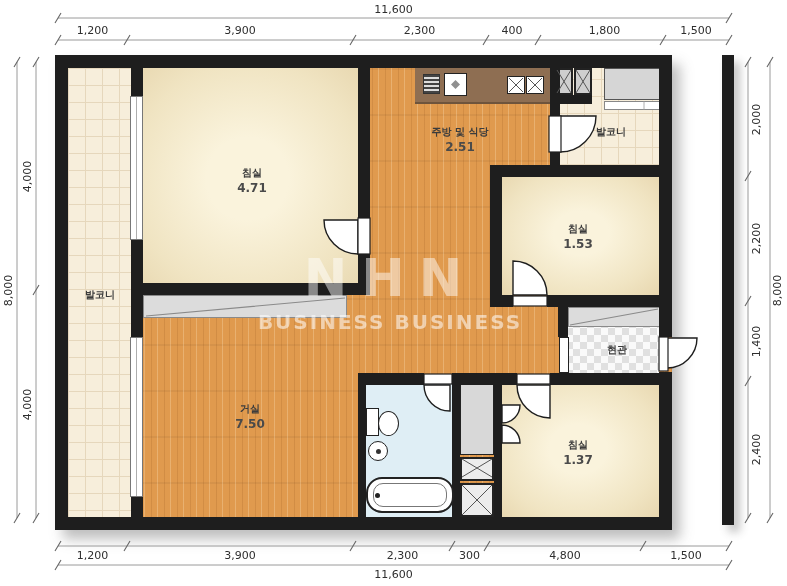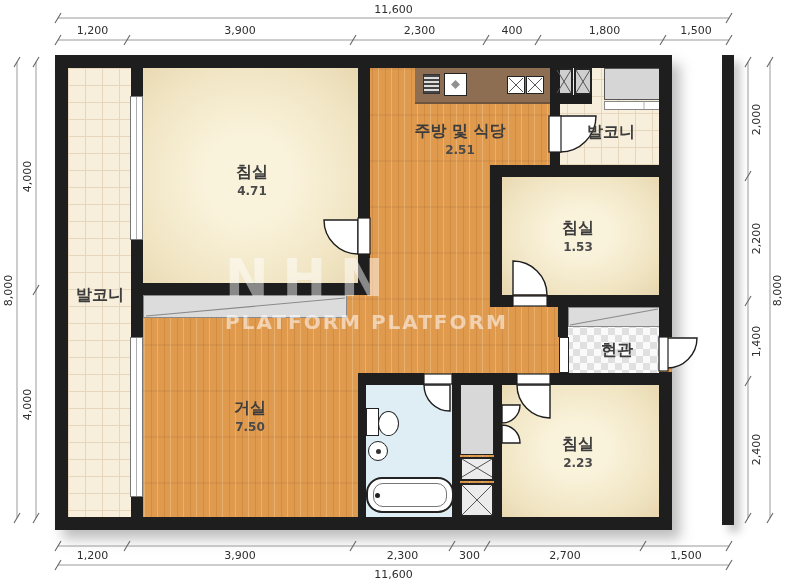--- a/index.html
+++ b/index.html
@@ -25,27 +25,27 @@
   .checker{background-color:#fafafa;
         background-image:linear-gradient(45deg,#e0e0e0 25%,transparent 25%,transparent 75%,#e0e0e0 75%),
           linear-gradient(45deg,#e0e0e0 25%,transparent 25%,transparent 75%,#e0e0e0 75%);
         background-size:14px 14px;background-position:0 0,7px 7px;}
   .gray{background:#dcdcdc;border:1px solid #8a8a8a;}
   .counter{background:#8e6e52;border-bottom:2px solid #6e543c;}
   .whitebox{background:#fff;border:1.5px solid #222;}
   .svgtop{position:absolute;left:0;top:0;z-index:6;pointer-events:none;}
   .rl{position:absolute;transform:translate(-50%,-50%);text-align:center;z-index:7;
       color:#3c3c3c;white-space:nowrap;}
-  .rl .nm{font-size:16px;font-weight:bold;}
+  .rl .nm{font-size:10px;font-weight:bold;}
   .rl .ar{font-size:12px;font-weight:600;color:#4a4a4a;margin-top:1px;}
   .dlabel{position:absolute;font-size:11px;color:#2e2e2e;text-align:center;height:13px;
           line-height:13px;z-index:2;}
   .vlabel{position:absolute;width:60px;height:13px;line-height:13px;font-size:11px;
           color:#2e2e2e;text-align:center;transform:rotate(-90deg);z-index:2;}
-  .wm{position:absolute;left:225px;top:252px;width:330px;z-index:8;
+  .wm{position:absolute;left:225px;top:252px;width:330px;text-align:center;z-index:8;
       pointer-events:none;}
   .wm .logo{font-size:52px;font-weight:800;letter-spacing:14px;line-height:1;
       color:rgba(255,255,255,.48);}
   .wm .sub{font-size:20px;font-weight:bold;letter-spacing:2px;margin-top:6px;
       color:rgba(255,255,255,.55);}
 </style>
 </head>
 <body>
 
 <div id="canvas">
@@ -55,21 +55,21 @@
   <div class="dlabel" style="left:127px;top:24px;width:226px">3,900</div>
   <div class="dlabel" style="left:353px;top:24px;width:133px">2,300</div>
   <div class="dlabel" style="left:486px;top:24px;width:52px">400</div>
   <div class="dlabel" style="left:542px;top:24px;width:125px">1,800</div>
   <div class="dlabel" style="left:663px;top:24px;width:66px">1,500</div>
 
   <div class="dlabel" style="left:58px;top:549px;width:69px">1,200</div>
   <div class="dlabel" style="left:127px;top:549px;width:226px">3,900</div>
   <div class="dlabel" style="left:353px;top:549px;width:99px">2,300</div>
   <div class="dlabel" style="left:452px;top:549px;width:35px">300</div>
-  <div class="dlabel" style="left:487px;top:549px;width:156px">2,700</div>
+  <div class="dlabel" style="left:487px;top:549px;width:156px">4,800</div>
   <div class="dlabel" style="left:643px;top:549px;width:86px">1,500</div>
   <div class="dlabel" style="left:58px;top:568px;width:671px">11,600</div>
 
   <div class="vlabel" style="left:-22px;top:284px">8,000</div>
   <div class="vlabel" style="left:-3px;top:170px">4,000</div>
   <div class="vlabel" style="left:-3px;top:398px">4,000</div>
 
   <div class="vlabel" style="left:726px;top:113px">2,000</div>
   <div class="vlabel" style="left:726px;top:232px">2,200</div>
   <div class="vlabel" style="left:726px;top:335px">1,400</div>
@@ -195,21 +195,21 @@
   </div>
   <div class="rl" style="left:250px;top:416px">
     <div class="nm">거실</div>
     <div class="ar">7.50</div>
   </div>
   <div class="rl" style="left:617px;top:350px">
     <div class="nm">현관</div>
   </div>
   <div class="rl" style="left:578px;top:452px">
     <div class="nm">침실</div>
-    <div class="ar">2.23</div>
+    <div class="ar">1.37</div>
   </div>
 
   <div class="wm">
     <div class="logo">NHN</div>
-    <div class="sub">PLATFORM PLATFORM</div>
+    <div class="sub">BUSINESS BUSINESS</div>
   </div>
 
 </div>
 
 </body></html>

